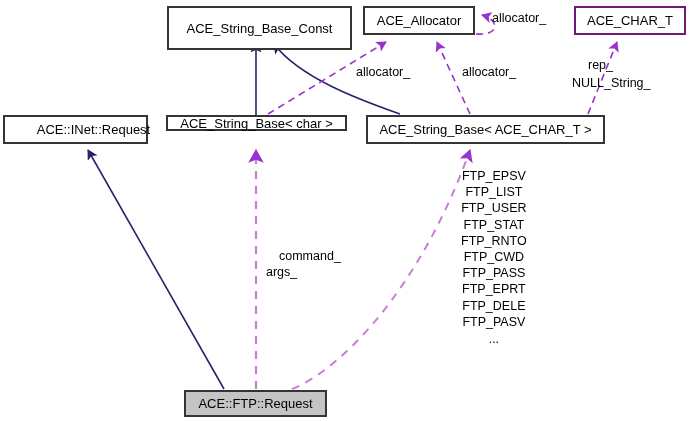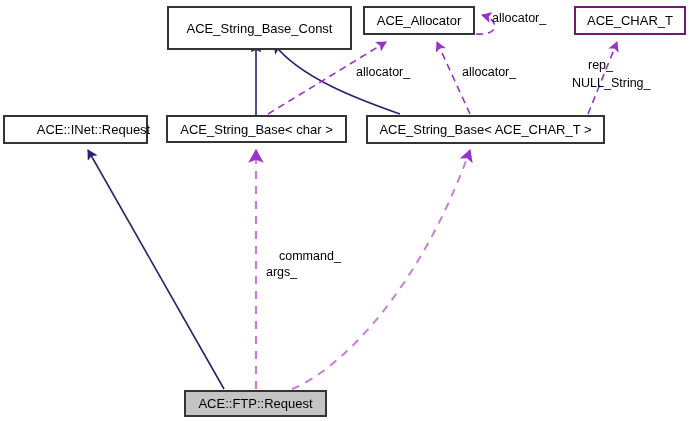--- a/index.html
+++ b/index.html
@@ -137,21 +137,21 @@
   </div>
 
   <div class="node light" style="left:574px; top:6px; width:112px; height:29px;">
     <span class="node-label">ACE_CHAR_T</span>
   </div>
 
   <div class="node thick" style="left:3px; top:115px; width:145px; height:29px;padding-left:36px;">
     <span class="node-label">ACE::INet::Request</span>
   </div>
 
-  <div class="node thick" style="left:166px; top:115px; width:181px; height:28px;">
+  <div class="node thick" style="left:166px; top:115px; width:181px; height:16px;">
     <span class="node-label">ACE_String_Base&lt; char &gt;</span>
   </div>
 
   <div class="node thick" style="left:366px; top:115px; width:239px; height:29px;">
     <span class="node-label">ACE_String_Base&lt; ACE_CHAR_T &gt;</span>
   </div>
 
   <div class="node current" style="left:184px; top:390px; width:143px; height:27px;">
     <span class="node-label">ACE::FTP::Request</span>
   </div>
@@ -163,14 +163,27 @@
   <div class="edge-label" style="left:462px; top:65px;">allocator_</div>
 
   <div class="edge-label" style="left:588px; top:58px;">rep_</div>
 
   <div class="edge-label" style="left:572px; top:76px;">NULL_String_</div>
 
   <div class="edge-label" style="left:246px; top:249px;margin-left:33px;">command_</div>
 
   <div class="edge-label" style="left:266px; top:265px;">args_</div>
 
+  <div class="const-list" id="const-list" style="left:461px; top:168px;">
+      <div>FTP_EPSV</div>
+      <div>FTP_LIST</div>
+      <div>FTP_USER</div>
+      <div>FTP_STAT</div>
+      <div>FTP_RNTO</div>
+      <div>FTP_CWD</div>
+      <div>FTP_PASS</div>
+      <div>FTP_EPRT</div>
+      <div>FTP_DELE</div>
+      <div>FTP_PASV</div>
+      <div class="ellipsis">...</div>
+    </div>
 
 </div>
 
 </body></html>

